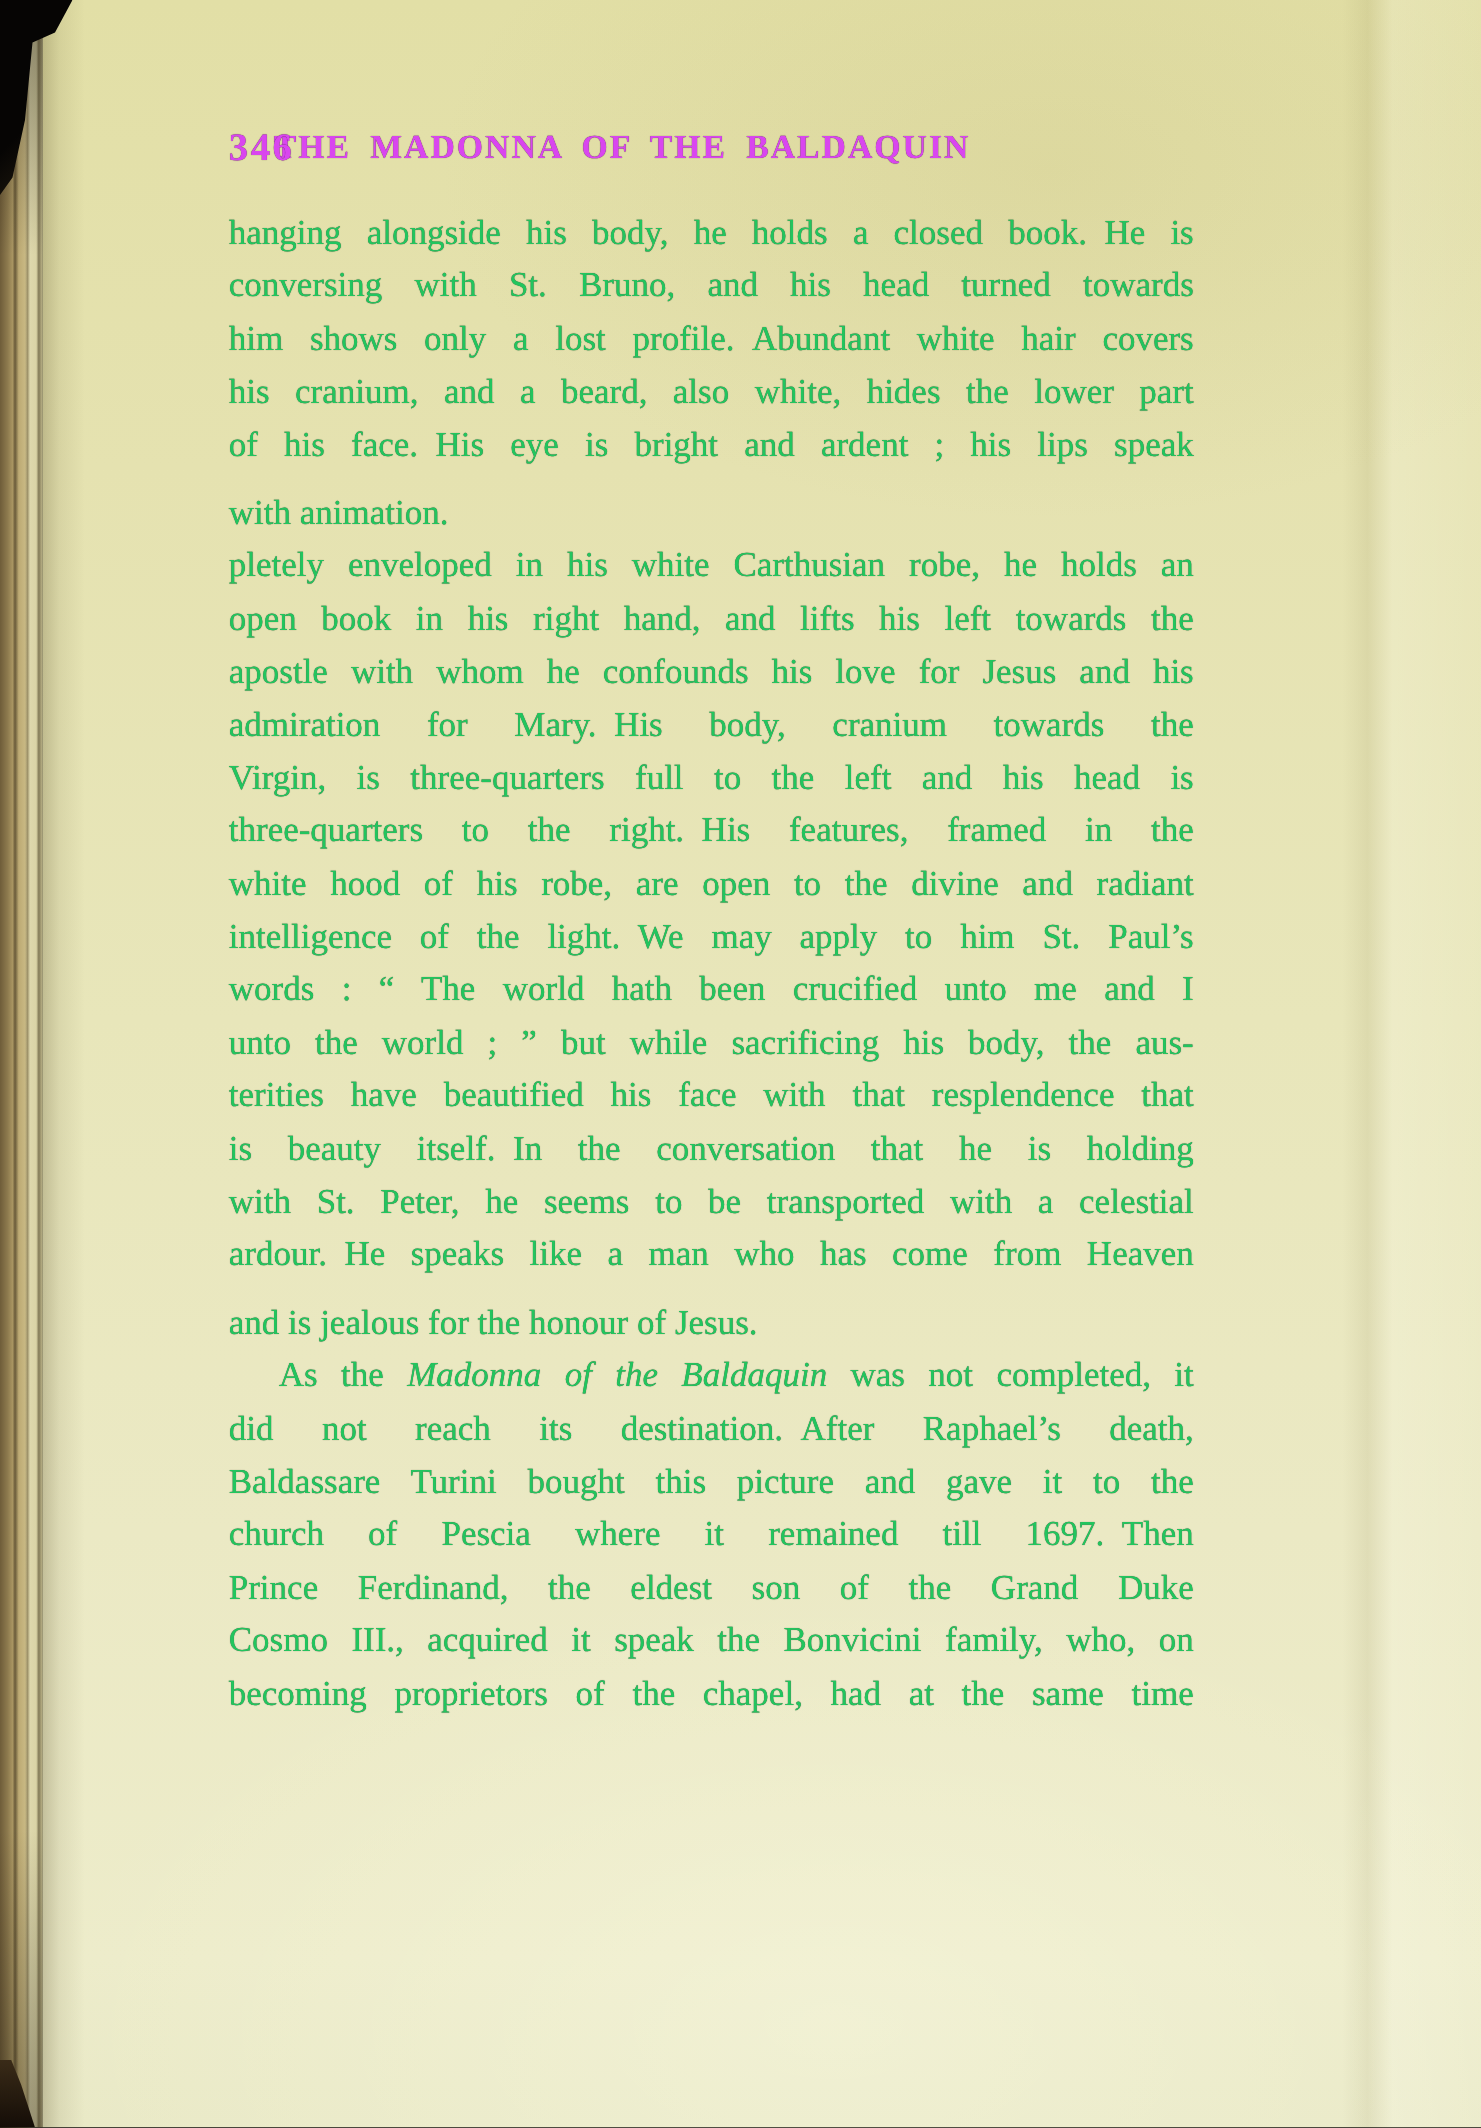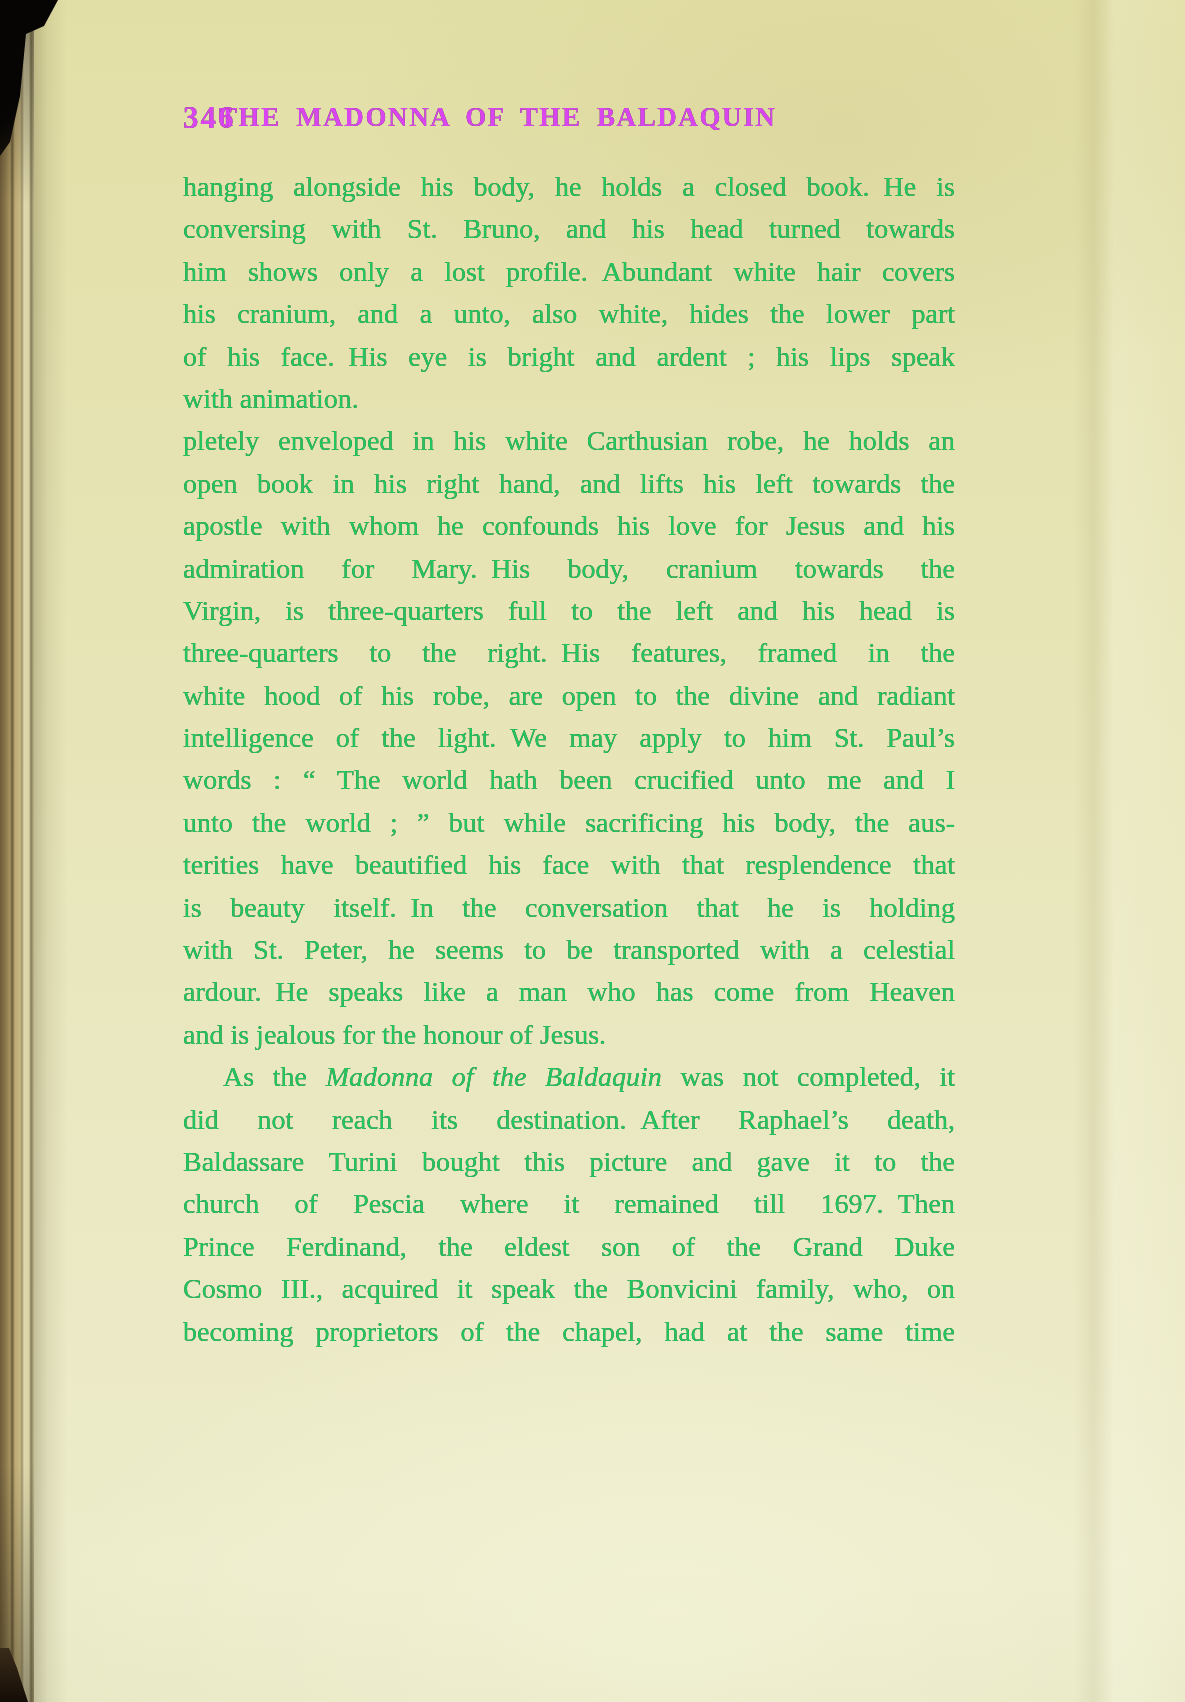--- a/index.html
+++ b/index.html
@@ -64,21 +64,21 @@
     font-size:28px;
     text-shadow:0 0 0.6px rgba(35,28,16,0.8);
   }
   .line{
     height:42.4px;line-height:42.4px;
     text-align:justify;
     -moz-text-align-last:justify;text-align-last:justify;
     white-space:normal;
   }
   .line.lastline{
-    -moz-text-align-last:left;text-align-last:left;
+    -moz-text-align-last:left;text-align-last:left;margin-top:12px;
   }
   .line.indent{text-indent:40px;}
   .it{font-style:italic;}
 </style>
 </head>
 <body>
 
 <div class="page"></div>
 <div class="page-edge-shade"></div>
 <div class="binding"></div>
@@ -89,21 +89,21 @@
   <span class="pagenum">346</span>
   <span class="running-title">THE MADONNA OF THE BALDAQUIN</span>
 </div>
 
 <div class="textblock">
 
   <div>
     <div class="line">hanging alongside his body, he holds a closed book. He is</div>
     <div class="line">conversing with St. Bruno, and his head turned towards</div>
     <div class="line">him shows only a lost profile. Abundant white hair covers</div>
-    <div class="line">his cranium, and a unto, also white, hides the lower part</div>
+    <div class="line">his cranium, and a beard, also white, hides the lower part</div>
     <div class="line">of his face. His eye is bright and ardent ; his lips speak</div>
     <div class="line lastline">with animation.</div>
   </div>
 
   <div>
     <div class="line">pletely enveloped in his white Carthusian robe, he holds an</div>
     <div class="line">open book in his right hand, and lifts his left towards the</div>
     <div class="line">apostle with whom he confounds his love for Jesus and his</div>
     <div class="line">admiration for Mary. His body, cranium towards the</div>
     <div class="line">Virgin, is three-quarters full to the left and his head is</div>

